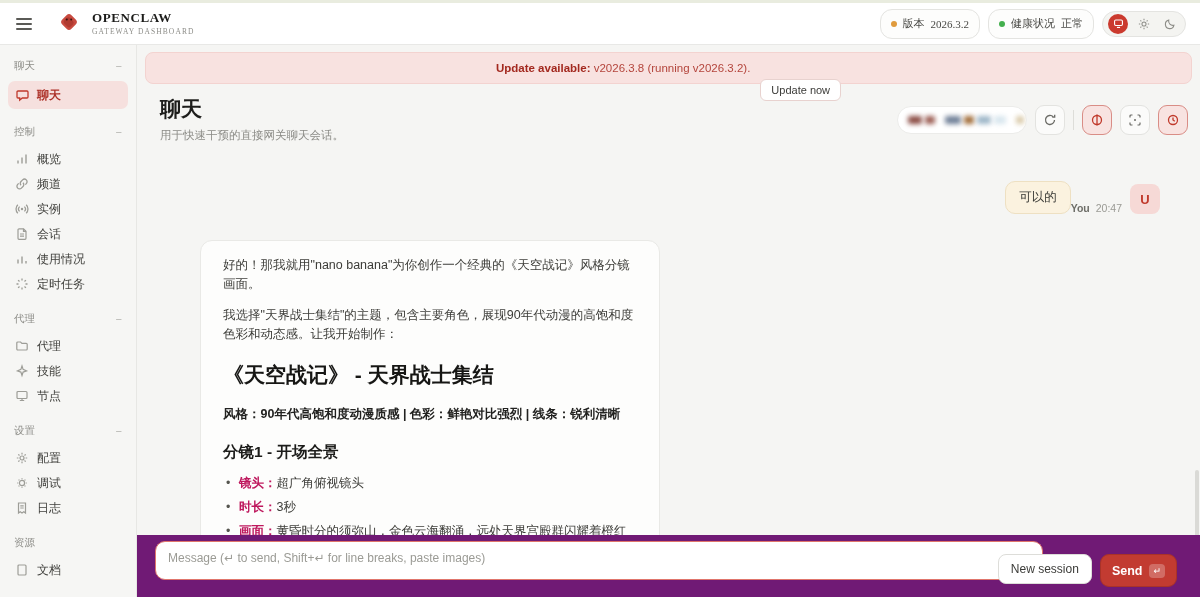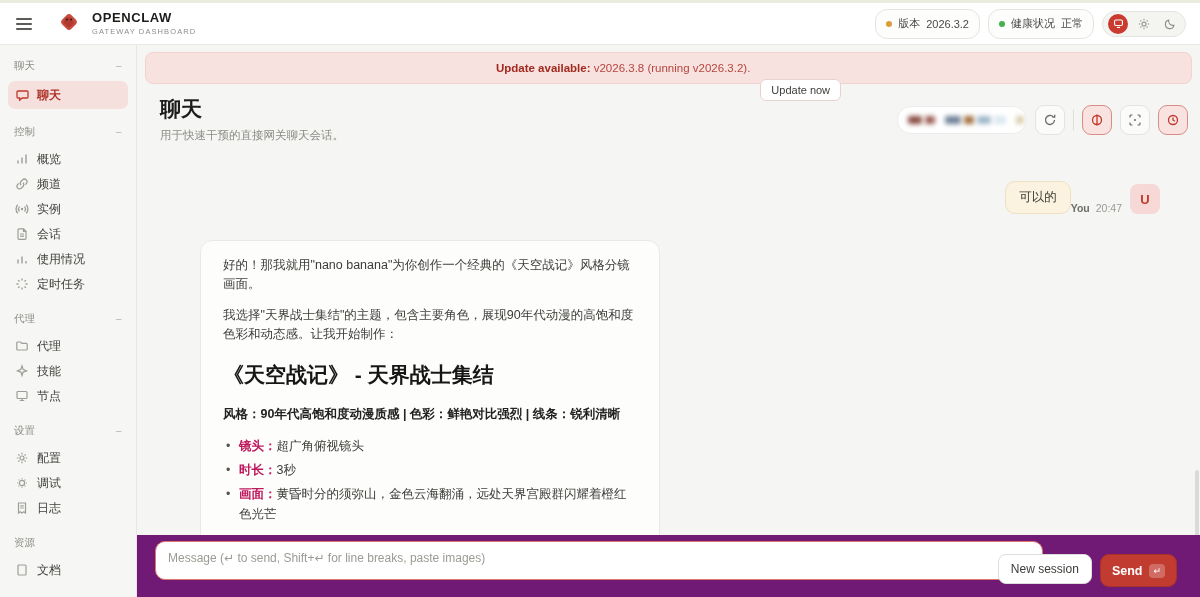--- a/index.html
+++ b/index.html
@@ -4,21 +4,21 @@
 <style>
   * { margin:0; padding:0; box-sizing:border-box; }
   html,body { width:1200px; height:597px; overflow:hidden; }
   body { font-family:"Liberation Sans","DejaVu Sans",sans-serif; background:#f5f5f3; color:#333; }
   .stage { position:relative; width:1200px; height:597px; background:#f5f5f3; overflow:hidden; }
 
   
   .topstrip { position:absolute; top:0; left:0; right:0; height:3px; background:#e9ecdf; }
 
   
-  header { position:absolute; top:3px; left:0; right:0; height:42px; background:#ffffff; border-bottom:1px solid #e8e8e6; display:flex; align-items:center; justify-content:space-between; padding:0 14px 0 16px; z-index:5; }
+  header { position:absolute; top:3px; left:0; right:0; height:42px; background:#ffffff; border-bottom:1px solid #e8e8e6; display:flex; align-items:center; justify-content:space-between; padding:0 14px 0 16px; z-index:5;font-family:Liberation Serif, serif; }
   .h-left { display:flex; align-items:center; gap:14px; }
   .hamburger { width:26px; height:26px; border:none; background:transparent; display:flex; flex-direction:column; justify-content:center; gap:3px; cursor:pointer; }
   .hamburger i { display:block; width:16px; height:2px; background:#5a5a56; border-radius:1px; }
   .brand { display:flex; align-items:center; gap:10px; }
   .brand-text { line-height:1.1; }
   .brand-name { font-size:13px; font-weight:800; letter-spacing:.6px; color:#1c1c1a; }
   .brand-tag { font-size:7.5px; letter-spacing:1.1px; color:#8d8d88; margin-top:2px; }
   .h-right { display:flex; align-items:center; gap:8px; }
   .badge { display:flex; align-items:center; gap:6px; height:24px; padding:14px 10px; background:#fdfdfc; border:1px solid #e4e4e1; border-radius:12px; font-size:11px; color:#4a4a46; }
   .dot { width:6px; height:6px; border-radius:50%; }
@@ -322,20 +322,21 @@
       </div>
       <div class="avatar">U</div>
     </div>
 
     <div class="assistant-card">
       <p>好的！那我就用"nano banana"为你创作一个经典的《天空战记》风格分镜画面。</p>
       <p>我选择"天界战士集结"的主题，包含主要角色，展现90年代动漫的高饱和度色彩和动态感。让我开始制作：</p>
       <div class="md-h1">《天空战记》 - 天界战士集结</div>
       <div class="md-style">风格：90年代高饱和度动漫质感 | 色彩：鲜艳对比强烈 | 线条：锐利清晰</div>
 
+      <div class="md-h2">分镜1 - 开场全景</div>
       <ul class="md-ul">
         <li><b>镜头：</b><span>超广角俯视镜头</span></li>
         <li><b>时长：</b><span>3秒</span></li>
         <li><b>画面：</b><span>黄昏时分的须弥山，金色云海翻涌，远处天界宫殿群闪耀着橙红色光芒</span></li>
 
       </ul>
 
     </div>
 
     <div class="composer">

